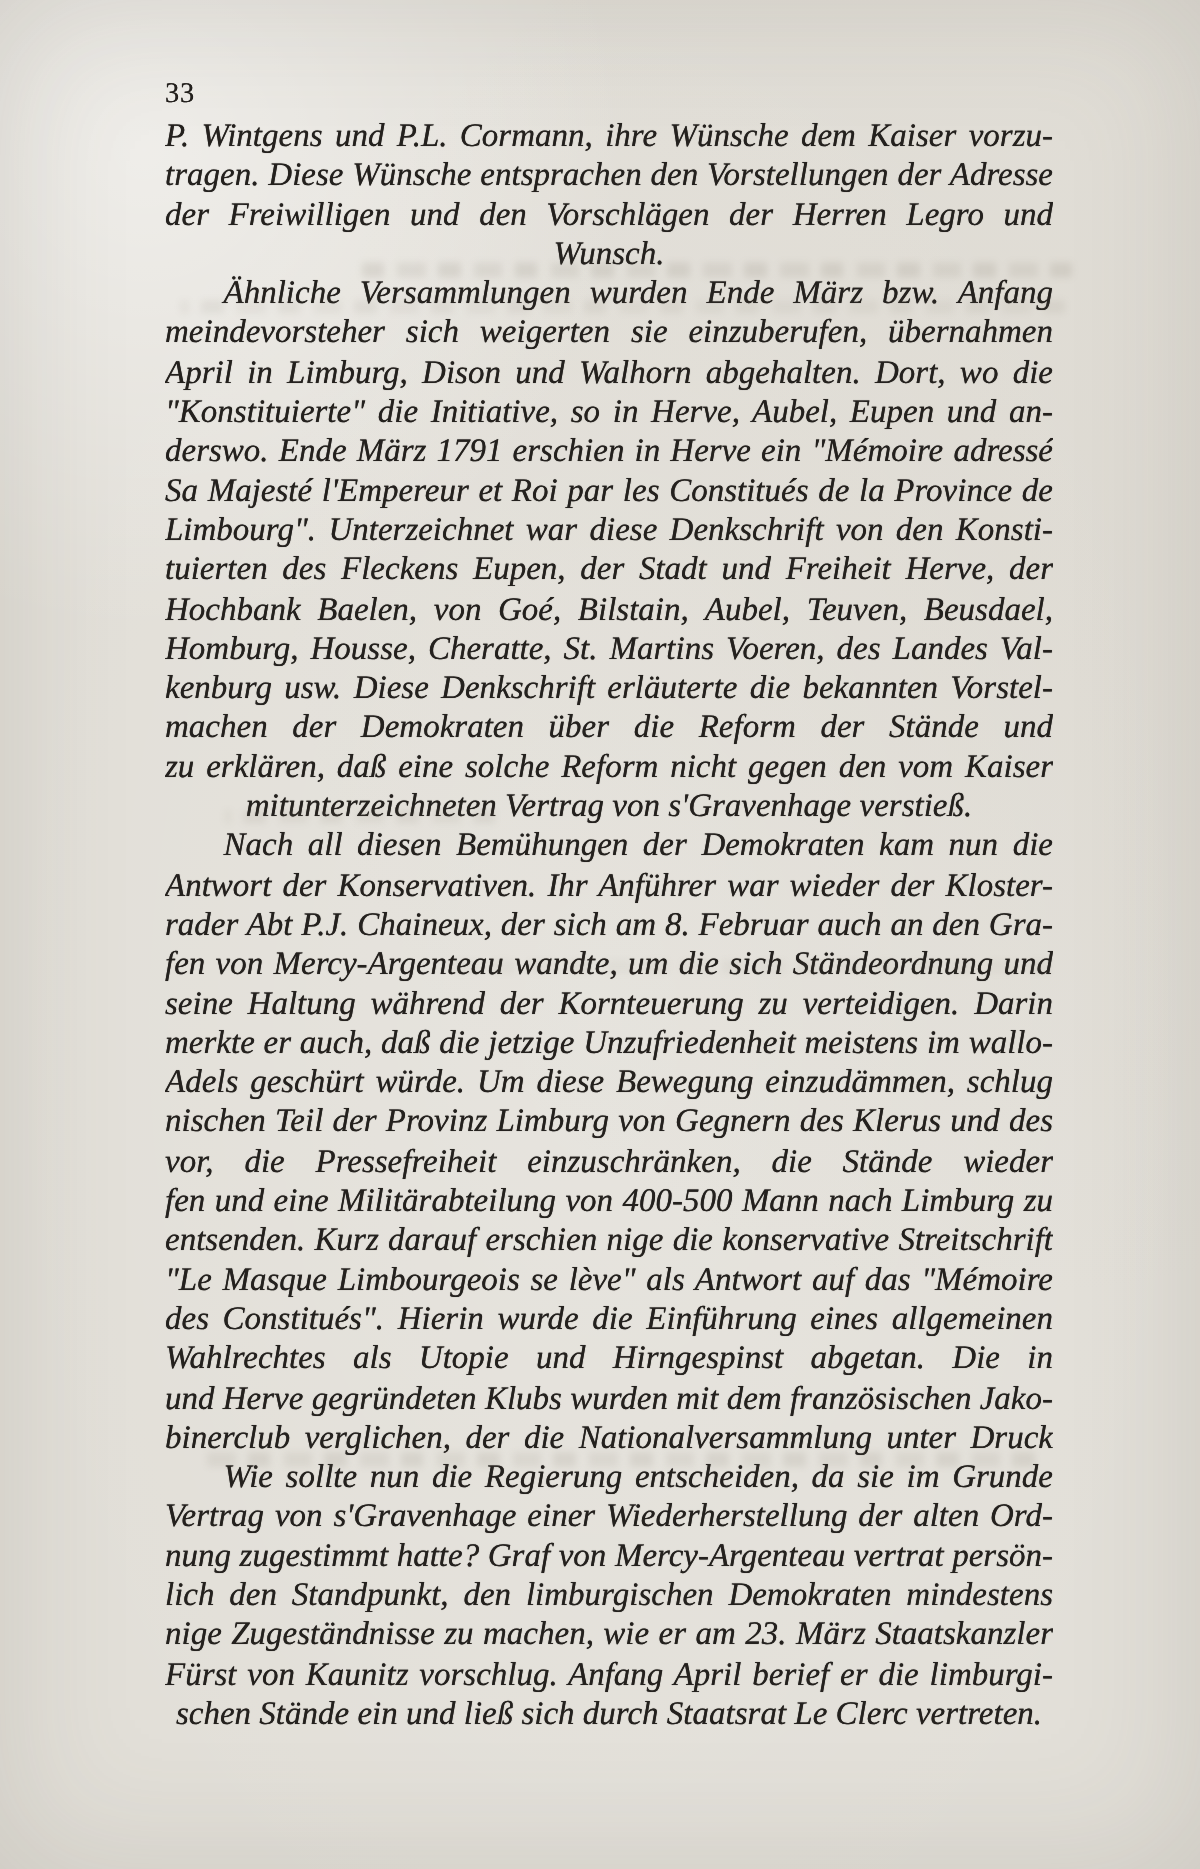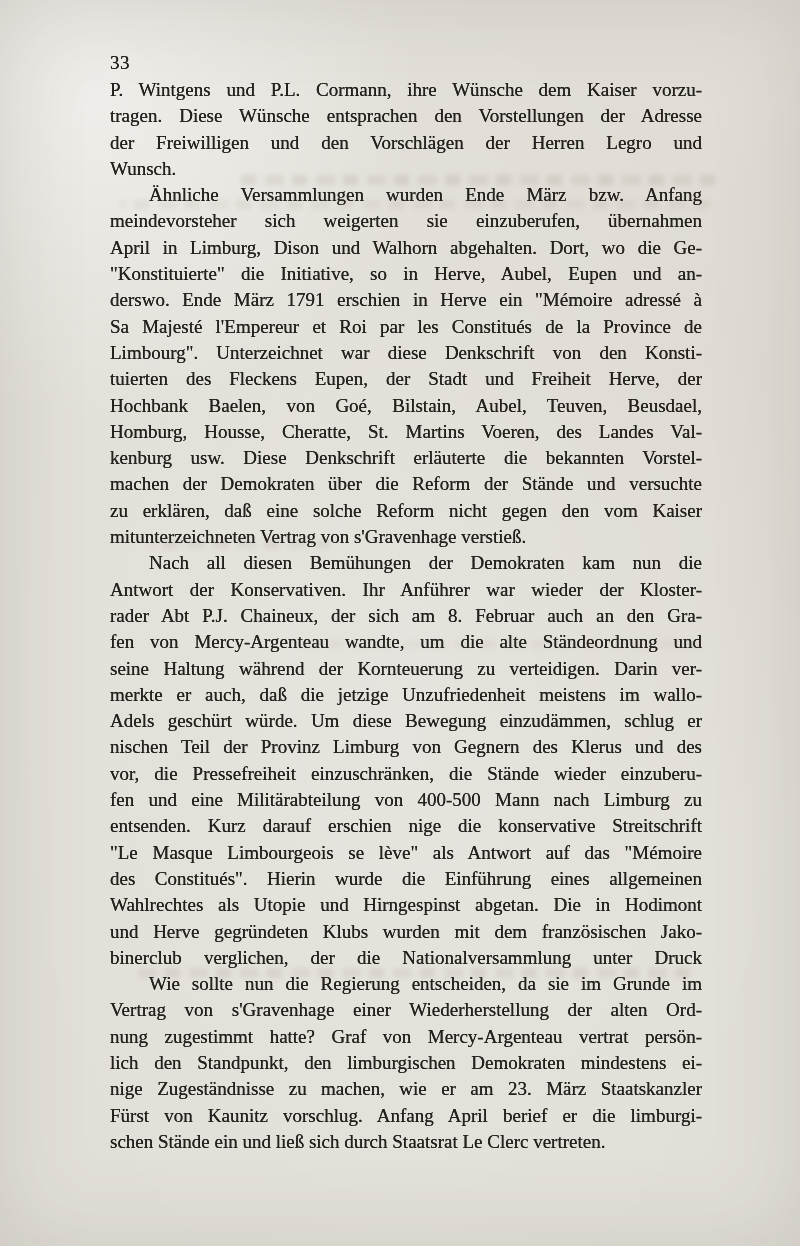--- a/index.html
+++ b/index.html
@@ -22,29 +22,30 @@
     content: ""; position: absolute; inset: 0; pointer-events: none;
     box-shadow: inset 0 0 90px rgba(95,88,76,0.16);
   }
   .page-number {
     position: absolute; top: 52px; left: 110px; width: 578px;
     text-align: left; font-size: 19px; letter-spacing: 0.5px;
     text-shadow: 0 0 0.4px currentColor;
   }
   .text-block {
     position: absolute; top: 77px; left: 110px; width: 592px;
-    font-size: 19px; line-height: 26.3px;
+    font-size: 22px; line-height: 26.3px;
     text-shadow: 0 0 0.45px currentColor;
+    font-style: italic;
   }
   .line {
     height: 26.3px; overflow: hidden;
     text-align: justify;
   }
   .line::after { content: ""; display: inline-block; width: 100%; }
-  .line.last { text-align: left; }
+  .line.last { text-align: center; }
   .line.last::after { content: none; }
   .line.indent { padding-left: 39px; }
   
   .ghost {
     position: absolute; pointer-events: none;
     filter: blur(2.6px); opacity: 0.34; transform: scaleX(-1);
     background: repeating-linear-gradient(90deg,
       rgba(128,120,105,0.45) 0 15px, transparent 15px 23px,
       rgba(128,120,105,0.35) 23px 42px, transparent 42px 51px);
   }
@@ -80,21 +81,21 @@
         <div class="line">Homburg, Housse, Cheratte, St. Martins Voeren, des Landes Val-</div>
         <div class="line">kenburg usw. Diese Denkschrift erläuterte die bekannten Vorstel-</div>
         <div class="line">machen der Demokraten über die Reform der Stände und versuchte</div>
         <div class="line">zu erklären, daß eine solche Reform nicht gegen den vom Kaiser</div>
         <div class="line last">mitunterzeichneten Vertrag von s'Gravenhage verstieß.</div>
       </div>
       <div>
         <div class="line indent">Nach all diesen Bemühungen der Demokraten kam nun die</div>
         <div class="line">Antwort der Konservativen. Ihr Anführer war wieder der Kloster-</div>
         <div class="line">rader Abt P.J. Chaineux, der sich am 8. Februar auch an den Gra-</div>
-        <div class="line">fen von Mercy-Argenteau wandte, um die alte Ständeordnung und</div>
+        <div class="line">fen von Mercy-Argenteau wandte, um die sich Ständeordnung und</div>
         <div class="line">seine Haltung während der Kornteuerung zu verteidigen. Darin ver-</div>
         <div class="line">merkte er auch, daß die jetzige Unzufriedenheit meistens im wallo-</div>
         <div class="line">Adels geschürt würde. Um diese Bewegung einzudämmen, schlug er</div>
         <div class="line">nischen Teil der Provinz Limburg von Gegnern des Klerus und des</div>
         <div class="line">vor, die Pressefreiheit einzuschränken, die Stände wieder einzuberu-</div>
         <div class="line">fen und eine Militärabteilung von 400-500 Mann nach Limburg zu</div>
         <div class="line">entsenden. Kurz darauf erschien nige die konservative Streitschrift</div>
         <div class="line">"Le Masque Limbourgeois se lève" als Antwort auf das "Mémoire</div>
         <div class="line">des Constitués". Hierin wurde die Einführung eines allgemeinen</div>
         <div class="line">Wahlrechtes als Utopie und Hirngespinst abgetan. Die in Hodimont</div>

